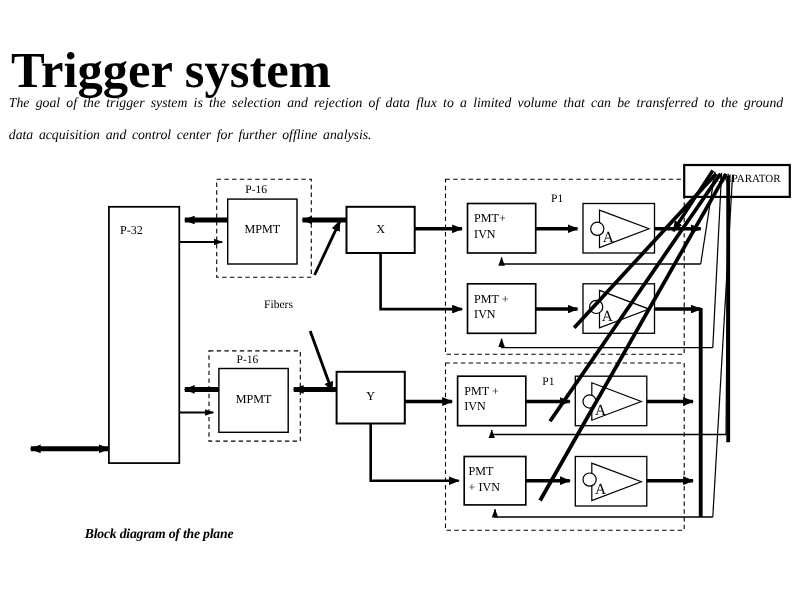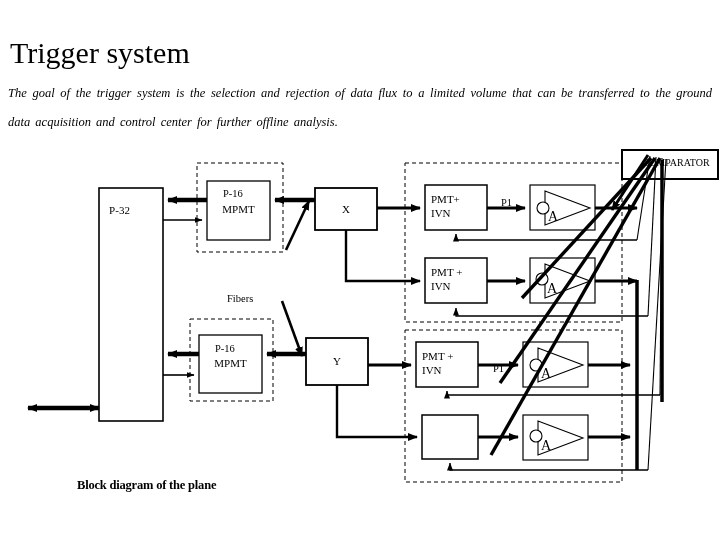--- a/index.html
+++ b/index.html
@@ -9,23 +9,23 @@
   body {
     width: 720px; height: 540px;
     position: relative;
     overflow: hidden;
     font-family: "Liberation Serif", serif;
     color: #000000;
   }
   #page-title {
     position: absolute;
     left: 10px; top: 14px;
-    font-size: 30px;
+    font-size: 46px;
     line-height: 38px;
-    font-weight: normal;
+    font-weight: bold;
     letter-spacing: 0px;
     white-space: nowrap;
   }
   #intro-paragraph {
     position: absolute;
     left: 8px; top: 66px;
     width: 704px;
     font-size: 12.5px;
     line-height: 29px;
     text-align: justify;
@@ -48,21 +48,20 @@
     font-size: 11px;
     text-align: center;
     white-space: pre-line;
     line-height: 14px;
     pointer-events: none;
   }
   .small-label {
     position: absolute;
     font-size: 10.5px;
     white-space: nowrap;
-    margin-top: 21px;
   }
   .caption-bold {
     position: absolute;
     font-size: 12.5px;
     font-weight: bold;
     white-space: nowrap;
     letter-spacing: -0.2px;
   }
 </style>
 </head>
@@ -187,29 +186,31 @@
 
   <div class="blk-label" style="left:315px; top:72px; width:62px;">X</div>
   <div class="blk-label" style="left:306px; top:224px; width:62px;">Y</div>
 
   <div class="blk-label" style="left:431px; top:62px; width:62px; text-align:left;font-family:Liberation Serif, serif;">PMT+
 IVN</div>
   <div class="blk-label" style="left:431px; top:135px; width:62px; text-align:left;">PMT +
 IVN</div>
   <div class="blk-label" style="left:422px; top:219px; width:62px; text-align:left;">PMT +
 IVN</div>
+  <div class="blk-label" style="left:426px; top:292px; width:62px; text-align:left;">PMT
++ IVN</div>
 
   <div class="blk-label" style="left:546px; top:80px; width:14px; font-size:14px;">A</div>
   <div class="blk-label" style="left:545px; top:152px; width:14px; font-size:14px;">A</div>
   <div class="blk-label" style="left:539px; top:237px; width:14px; font-size:14px;">A</div>
   <div class="blk-label" style="left:539px; top:309px; width:14px; font-size:14px;">A</div>
 
   <div class="blk-label" style="left:622px; top:26px; width:108px; font-size:10px;">COMPARATOR</div>
 
   <div class="small-label" style="left:223px; top:37px;">P-16</div>
   <div class="small-label" style="left:215px; top:192px;">P-16</div>
-  <div class="small-label" style="left:227px; top:142px;">Fibers</div>
+  <div class="small-label" style="left:240px; top:142px;">Fibers</div>
   <div class="small-label" style="left:501px; top:46px;">P1</div>
   <div class="small-label" style="left:493px; top:212px;">P1</div>
 
-  <div class="caption-bold" style="left:77px; top:348px;">Block diagram of the plane</div>
+  <div class="caption-bold" style="left:77px; top:348px;font-style:italic;">Block diagram of the plane</div>
 
 </div>
 
 </body></html>

